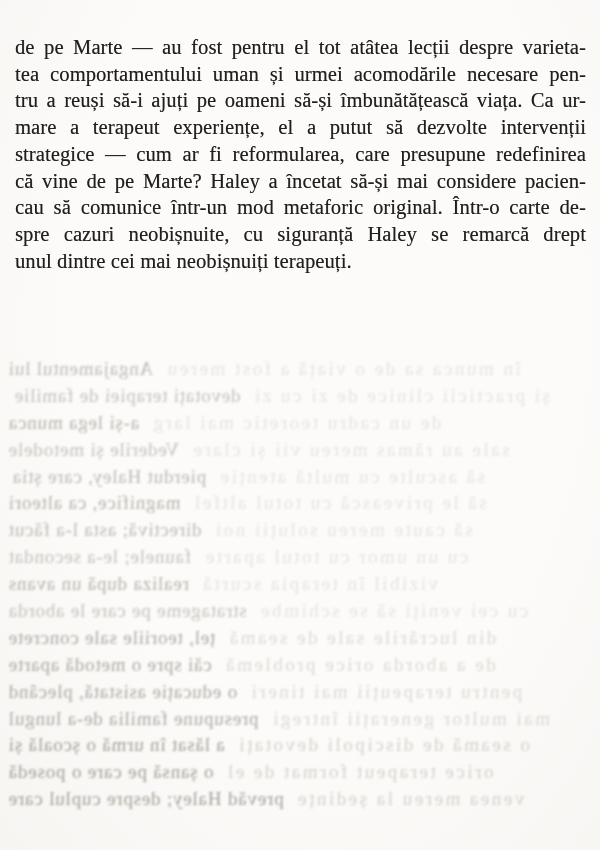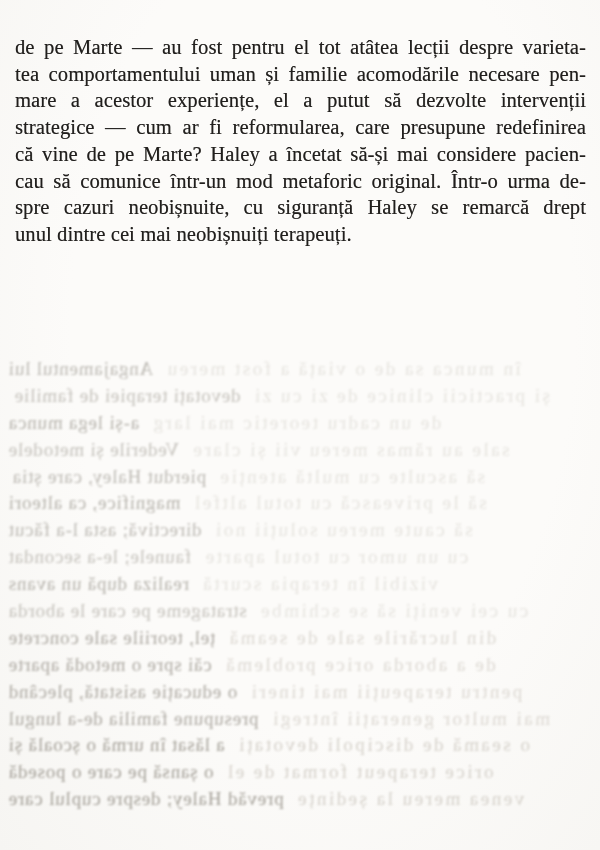--- a/index.html
+++ b/index.html
@@ -60,25 +60,26 @@
   .bleed-line:nth-child(n+15) .bl-strong { color: #a5a199; }
   .bleed-line:nth-child(n+15) .bl-faint  { color: #d6d2cb; }
 </style>
 </head>
 <body>
 
 <div class="page">
 
   <div class="paragraph">
     <div class="tline">de pe Marte — au fost pentru el tot atâtea lecții despre varieta-</div>
-    <div class="tline">tea comportamentului uman și familie acomodările necesare pen-</div>
-    <div class="tline">mare a acestor experiențe, el a putut să dezvolte intervenții</div>
+    <div class="tline">tea comportamentului uman și urmei acomodările necesare pen-</div>
+    <div class="tline">tru a reuși să-i ajuți pe oameni să-și îmbunătățească viața. Ca ur-</div>
+    <div class="tline">mare a terapeut experiențe, el a putut să dezvolte intervenții</div>
     <div class="tline">strategice — cum ar fi reformularea, care presupune redefinirea</div>
     <div class="tline">că vine de pe Marte? Haley a încetat să-și mai considere pacien-</div>
-    <div class="tline">cau să comunice într-un mod metaforic original. Într-o urma de-</div>
+    <div class="tline">cau să comunice într-un mod metaforic original. Într-o carte de-</div>
     <div class="tline">spre cazuri neobișnuite, cu siguranță Haley se remarcă drept</div>
     <div class="tline last">unul dintre cei mai neobișnuiți terapeuți.</div>
   </div>
 
   <div class="bleed" aria-hidden="true">
     <div class="bleed-line">
       <span class="bl-faint">în munca sa de o viață a fost mereu</span>
       <span class="bl-strong">Angajamentul lui</span>
     </div>
     <div class="bleed-line">

